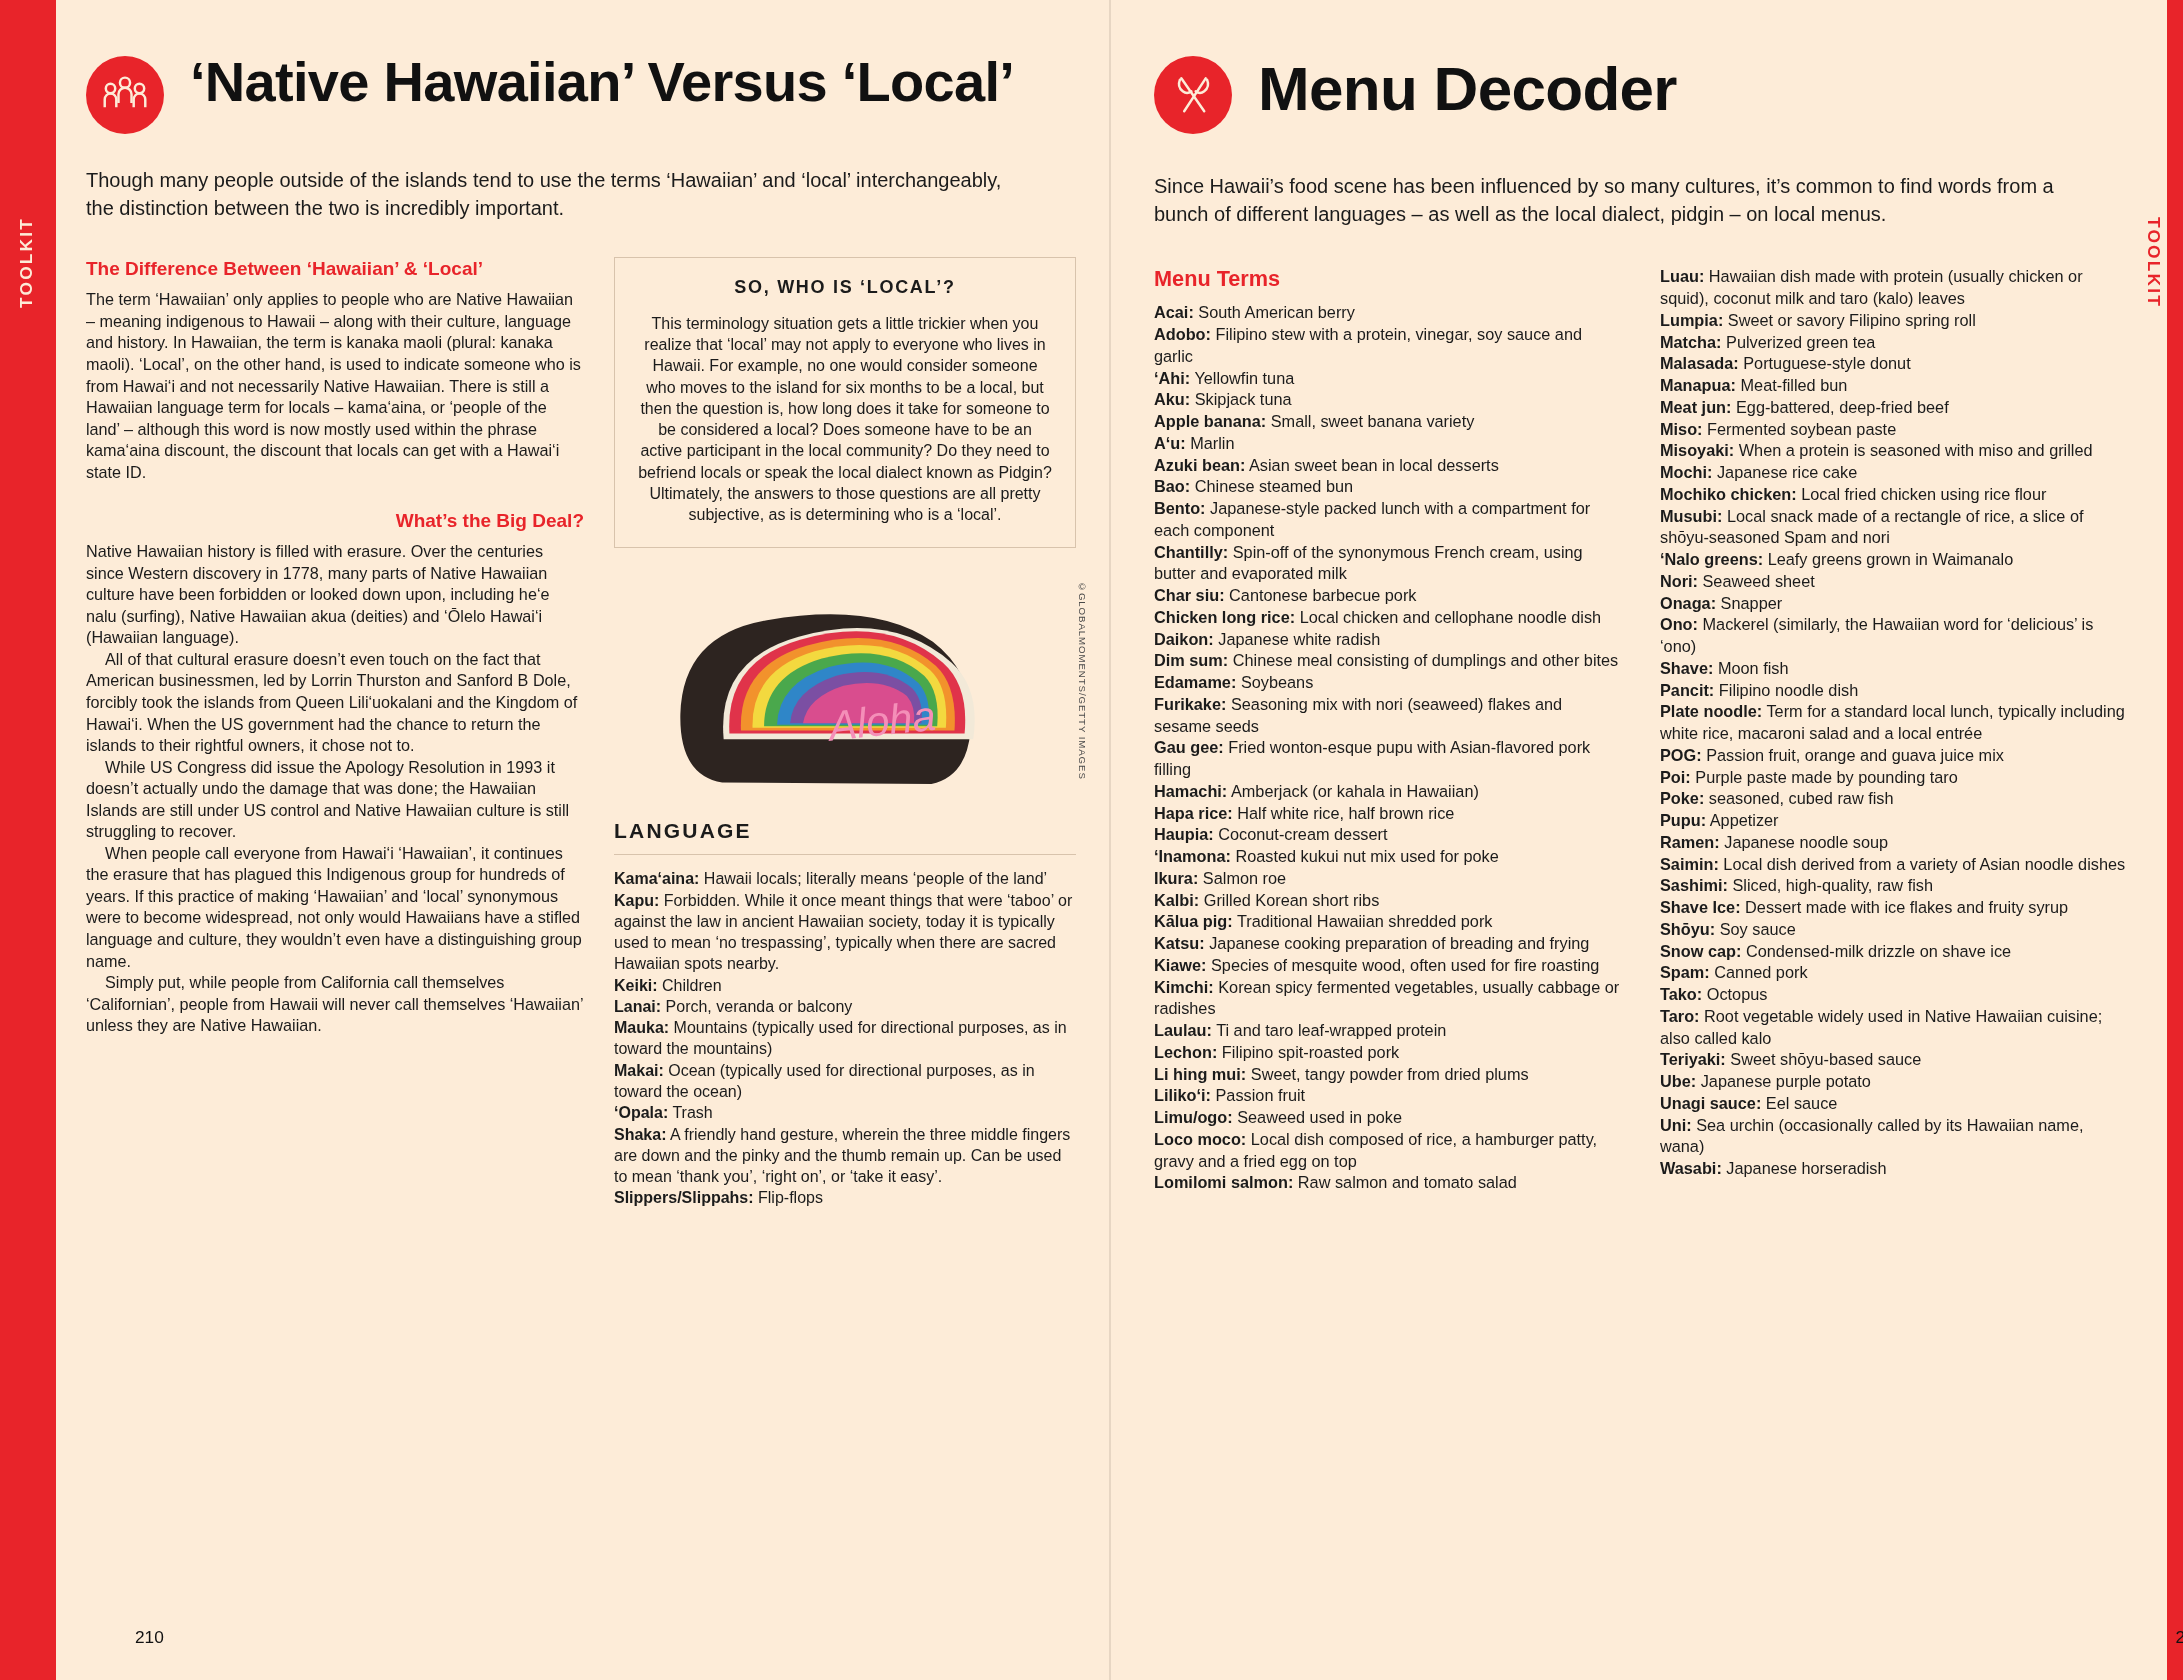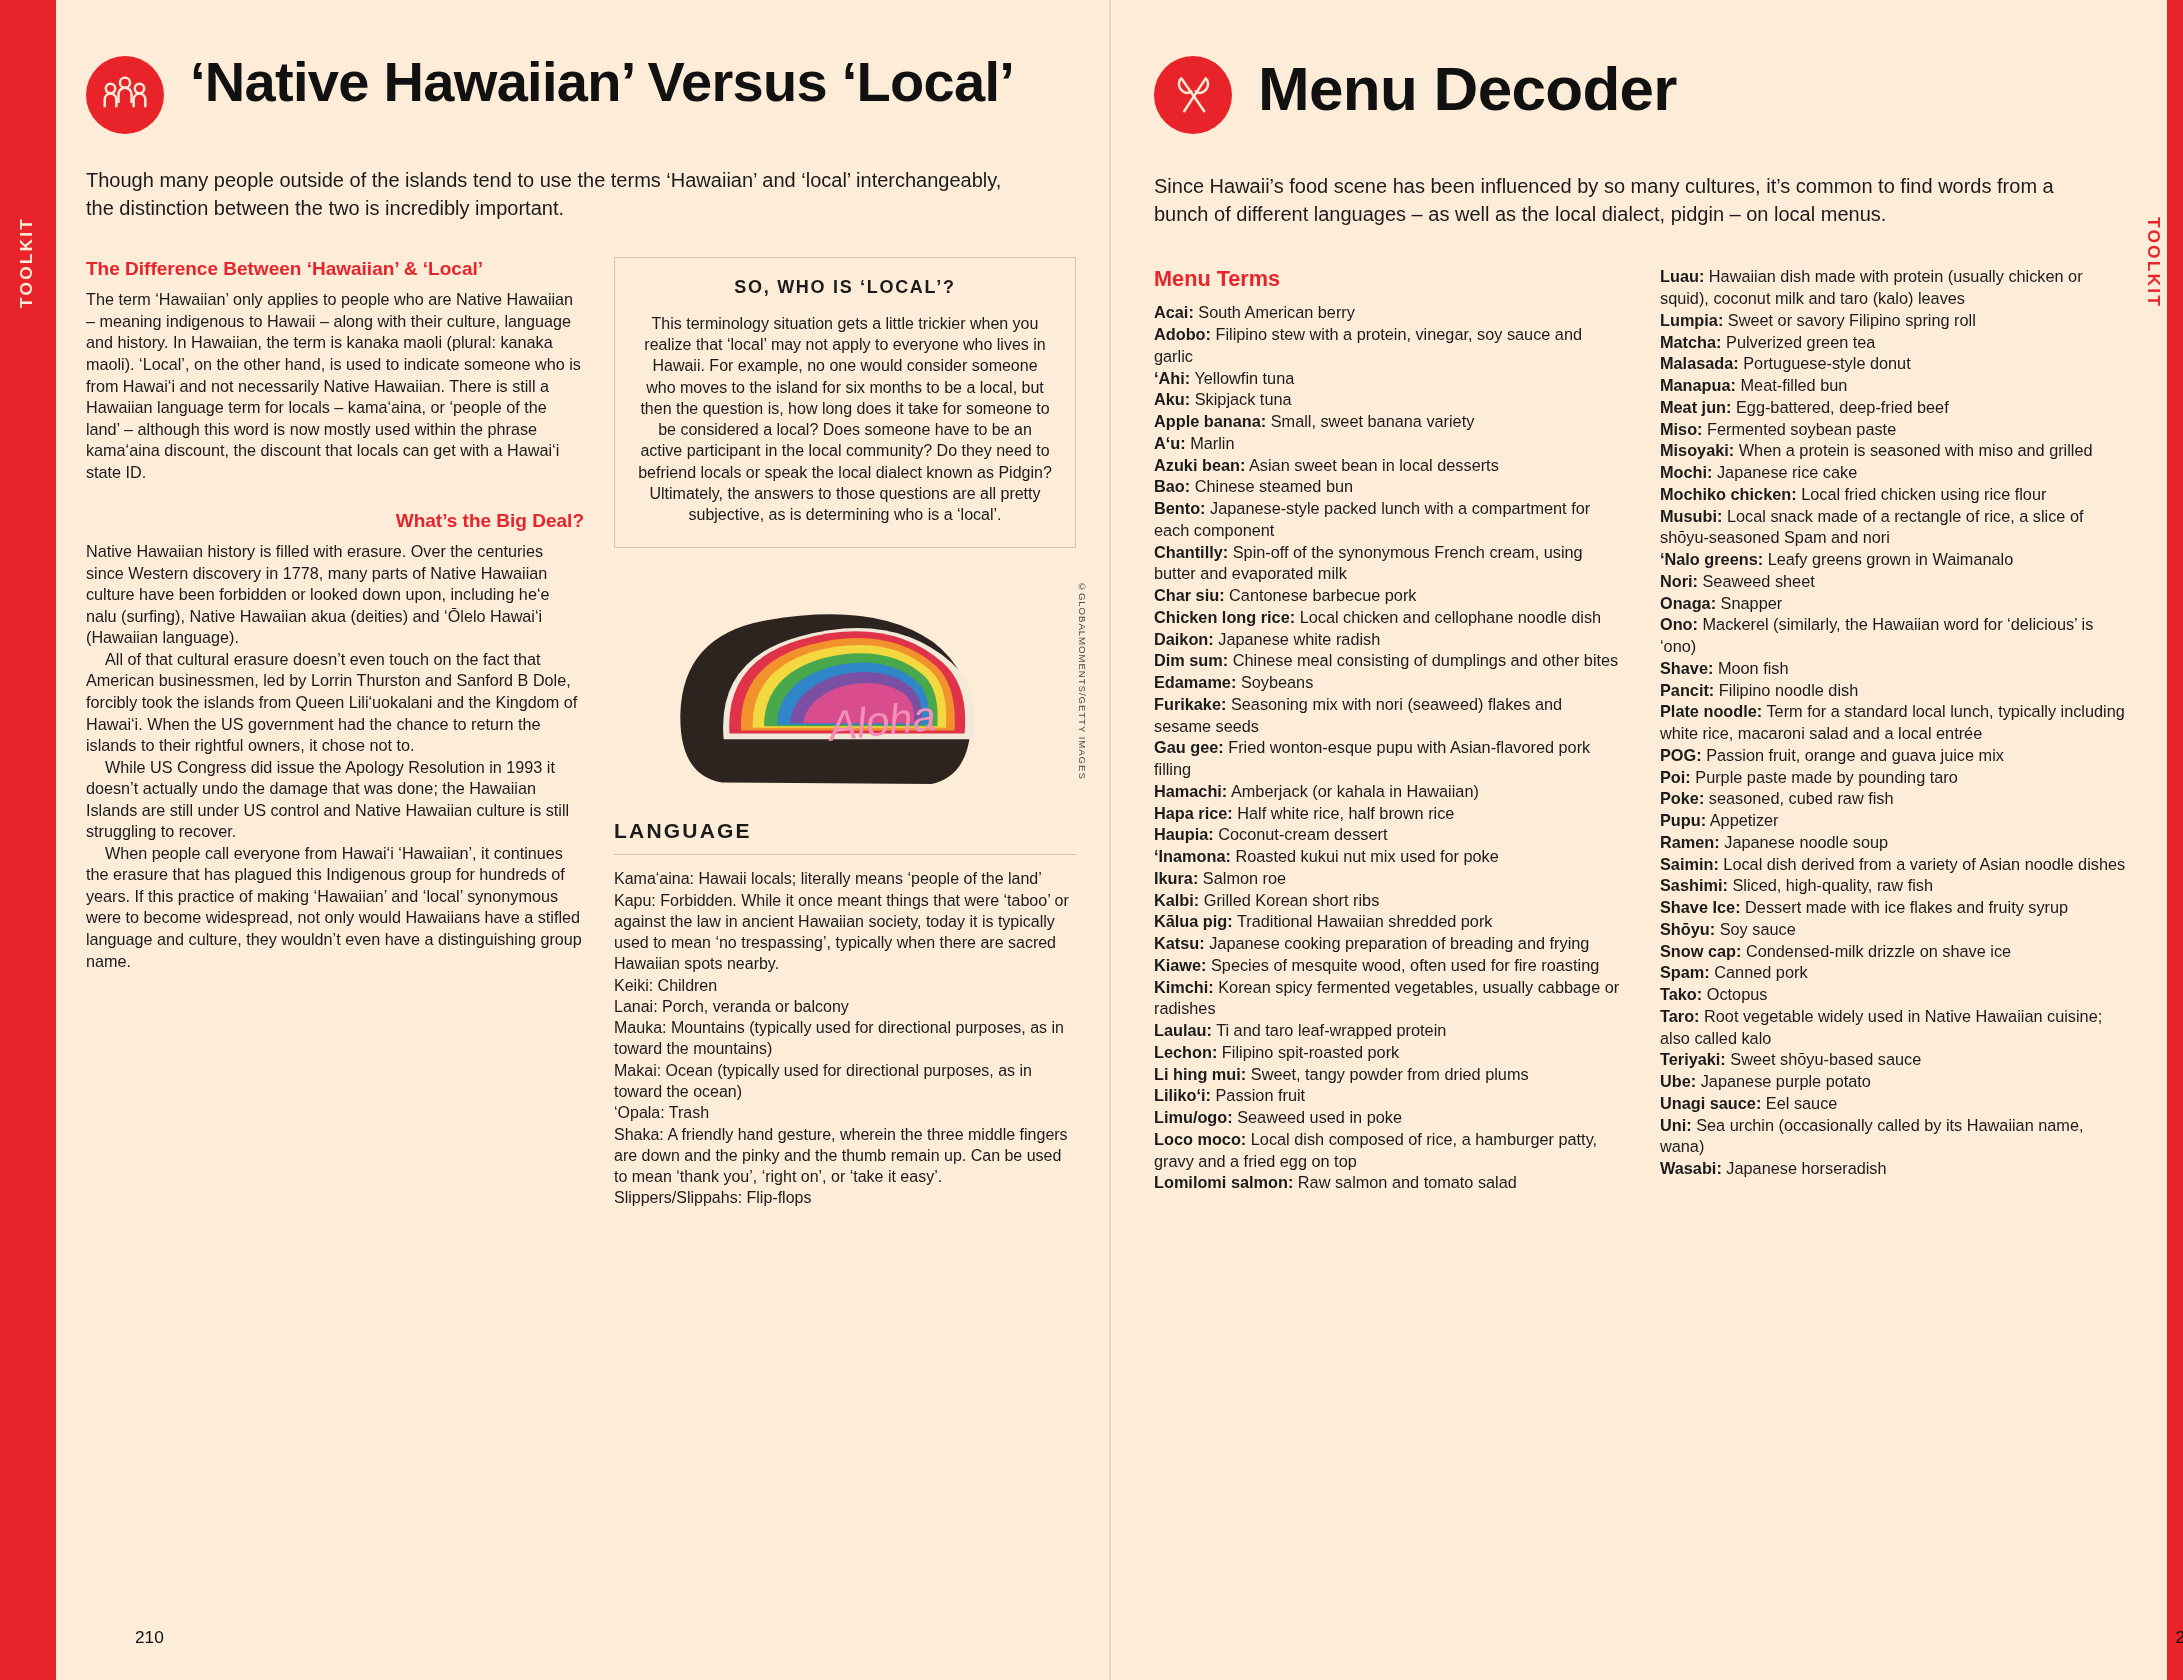--- a/index.html
+++ b/index.html
@@ -186,21 +186,21 @@
   }
   .rule {
     border: 0;
     border-top: 1.4px solid #d8c3ac;
     margin: 11.6px 0 13px 0;
   }
   .deflist {
     font-size: 16px;
     line-height: 1.33;
   }
-  .deflist .term { font-weight: 400; }
+  .deflist .term { font-weight: 700; }
 
   
   .cols-right {
     display: flex;
     margin-top: 38px;
     gap: 38px;
   }
   .rcol { width: 468px; }
   h2.menu-terms {
     color: #e8242a;
@@ -255,20 +255,21 @@
     <div class="cols-left">
       <div class="col-a">
         <h2 class="sec">The Difference Between ‘Hawaiian’ &amp; ‘Local’</h2>
         <p class="body">The term ‘Hawaiian’ only applies to people who are Native Hawaiian – meaning indigenous to Hawaii – along with their culture, language and history. In Hawaiian, the term is kanaka maoli (plural: kanaka maoli). ‘Local’, on the other hand, is used to indicate someone who is from Hawai‘i and not necessarily Native Hawaiian. There is still a Hawaiian language term for locals – kama‘aina, or ‘people of the land’ – although this word is now mostly used within the phrase kama‘aina discount, the discount that locals can get with a Hawai‘i state ID.</p>
 
         <h2 class="sec mt">What’s the Big Deal?</h2>
         <p class="body">Native Hawaiian history is filled with erasure. Over the centuries since Western discovery in 1778, many parts of Native Hawaiian culture have been forbidden or looked down upon, including he‘e nalu (surfing), Native Hawaiian akua (deities) and ‘Ōlelo Hawai‘i (Hawaiian language).</p>
         <p class="body">All of that cultural erasure doesn’t even touch on the fact that American businessmen, led by Lorrin Thurston and Sanford B Dole, forcibly took the islands from Queen Lili‘uokalani and the Kingdom of Hawai‘i. When the US government had the chance to return the islands to their rightful owners, it chose not to.</p>
         <p class="body">While US Congress did issue the Apology Resolution in 1993  it doesn’t actually undo the damage that was done; the Hawaiian Islands are still under US control and Native Hawaiian culture is still struggling to recover.</p>
         <p class="body">When people call everyone from Hawai‘i ‘Hawaiian’, it continues the erasure that has plagued this Indigenous group for hundreds of years. If this practice of making ‘Hawaiian’ and ‘local’ synonymous were to become widespread, not only would Hawaiians have a stifled language and culture, they wouldn’t even have a distinguishing group name.</p>
+        <p class="body">Simply put, while people from California call themselves ‘Californian’, people from Hawaii will never call themselves ‘Hawaiian’ unless they are Native Hawaiian.</p>
       </div>
 
       <div class="col-b">
         <div class="box">
           <h3>SO, WHO IS ‘LOCAL’?</h3>
           <p>This terminology situation gets a little trickier when you realize that ‘local’ may not apply to everyone who lives in Hawaii. For example, no one would consider someone who moves to the island for six months to be a local, but then the question is, how long does it take for someone to be considered a local? Does someone have to be an active participant in the local community? Do they need to befriend locals or speak the local dialect known as Pidgin? Ultimately, the answers to those questions are all pretty subjective, as is determining who is a ‘local’.</p>
         </div>
 
         <div class="photo-wrap">
           <div class="photo">

